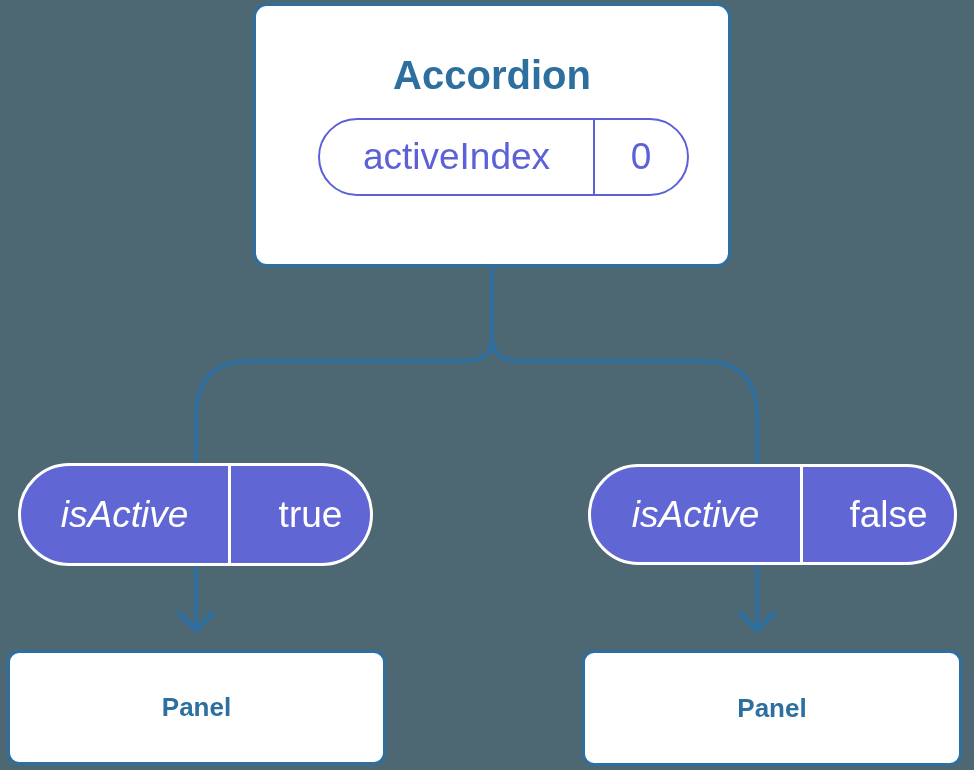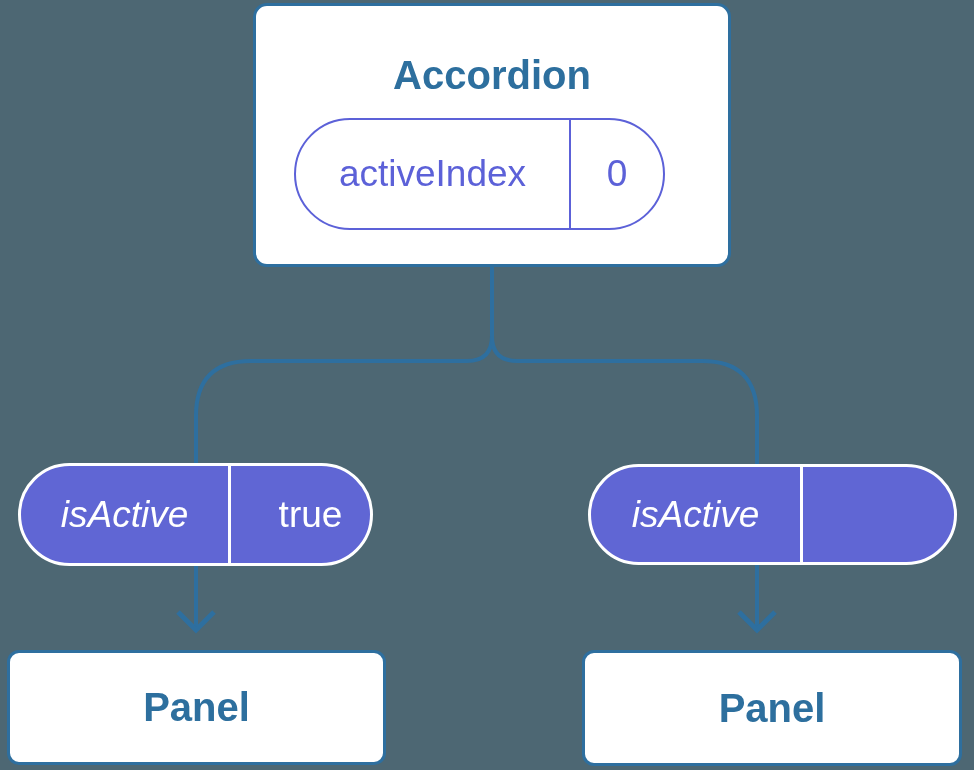--- a/index.html
+++ b/index.html
@@ -66,22 +66,22 @@
   }
   .pill .seg {
     display: flex;
     align-items: center;
     justify-content: center;
     font-size: 37px;
     font-weight: 500;
     white-space: nowrap;
   }
   .state-pill {
-    left: 294px; top: 118px;
-    width: 371px; height: 112px;
+    left: 318px; top: 118px;
+    width: 371px; height: 78px;
     background: var(--node-bg);
     border: 2.5px solid var(--indigo);
     color: var(--indigo);
   }
   .state-pill .seg.label {
     width: 275px;
     border-right: 2.5px solid var(--indigo);
   }
   .state-pill .seg.value { flex: 1; }
   .prop-pill {
@@ -101,21 +101,21 @@
     width: 369px; height: 101px;
   }
   .prop-pill-right .seg.label { width: 212px; }
   .panel-box { border-radius: 12px; }
   .panel-box .node-title {
     position: absolute;
     inset: 0;
     display: flex;
     align-items: center;
     justify-content: center;
-    font-size: 40px;
+    font-size: 26px;
     font-weight: 600;
     color: var(--text-blue);
     text-align: center;
   }
   .panel-box-left  { left: 7px;   top: 650px; width: 379px; height: 115px; }
   .panel-box-right { left: 582px; top: 650px; width: 380px; height: 116px; }
 </style>
 </head>
 <body>
 
@@ -137,20 +137,21 @@
     <span class="seg value">0</span>
   </div>
 
   <div class="pill prop-pill prop-pill-left">
     <span class="seg label">isActive</span>
     <span class="seg value">true</span>
   </div>
 
   <div class="pill prop-pill prop-pill-right">
     <span class="seg label">isActive</span>
+    <span class="seg value">false</span>
   </div>
 
   <div class="node panel-box panel-box-left">
     <div class="node-title">Panel</div>
   </div>
 
   <div class="node panel-box panel-box-right">
     <div class="node-title">Panel</div>
   </div>
 

